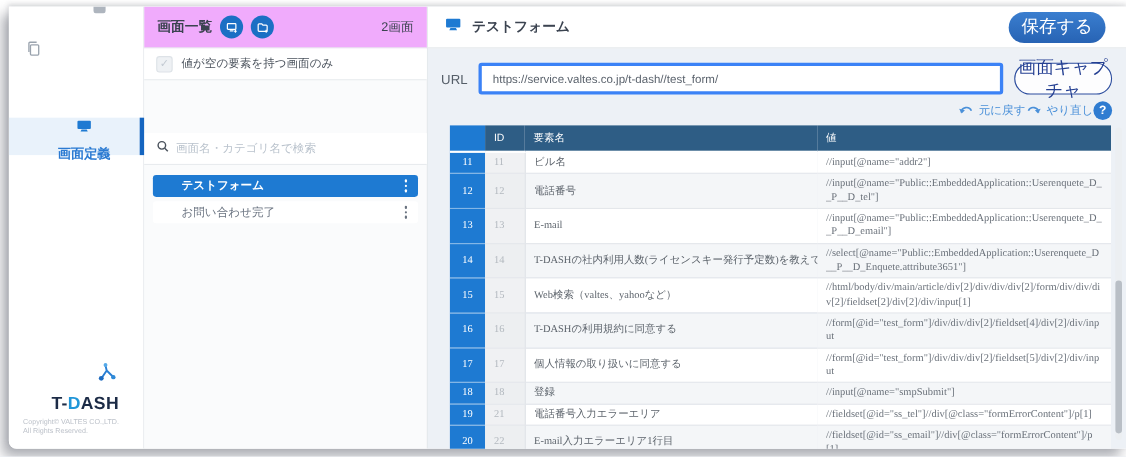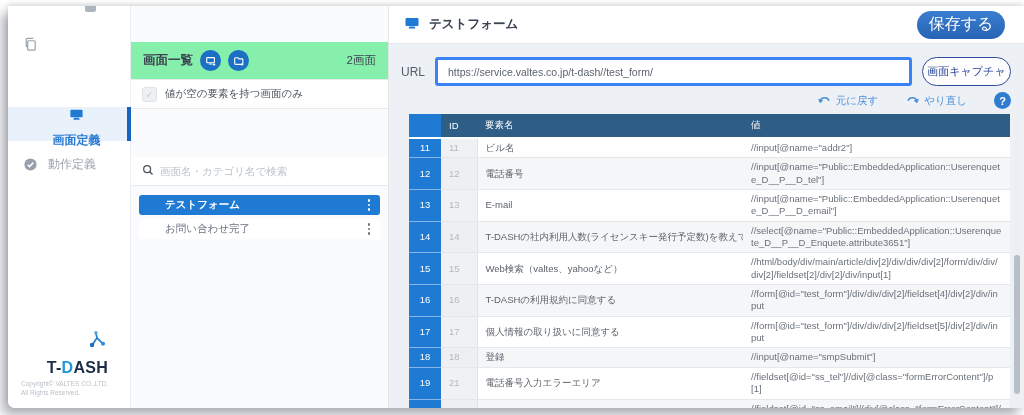--- a/index.html
+++ b/index.html
@@ -19,21 +19,21 @@
   .sb-item.active { background:#e9f2fb; color:#2a7ad2; font-weight:bold;flex-direction:column; }
   .sb-item.active::after { content:""; position:absolute; right:-1px; top:0; width:4px; height:100%; background:#1565c0; }
   .logo-block { position:absolute; left:13px; bottom:10px; }
   .logo-row { display:flex; align-items:flex-end; gap:5px;flex-direction:column; }
   .brand { font-size:16px; font-weight:bold; letter-spacing:.3px; color:#1c2b46; line-height:1; }
   .brand .accent { color:#2196d8; }
   .copy { font-size:6.5px; color:#bcc1c9; margin-top:3px; line-height:1.5; }
 
   
   .listpanel { width:258px; flex:none; background:#fafbfc; border-right:1px solid #e3e7ea; display:flex; flex-direction:column; }
-  .lp-header { height:38px; background:#86efac; border-bottom:1px solid #e8ebee; display:flex; align-items:center; gap:7px; padding:0 12px; flex:none;margin-top:36px; }
+  .lp-header { height:38px; background:#f0abfc; border-bottom:1px solid #e8ebee; display:flex; align-items:center; gap:7px; padding:0 12px; flex:none; }
   .lp-title { font-size:12.5px; font-weight:bold; color:#3b4350; }
   .circle-btn { width:21px; height:21px; border-radius:50%; background:#1b6fc4; display:flex; align-items:center; justify-content:center; cursor:pointer; flex:none; }
   .lp-count { margin-left:auto; font-size:11.5px; color:#3b4350; }
   .lp-filter { height:29px; background:#fff; border-bottom:1px solid #e8ebee; display:flex; align-items:center; gap:8px; padding:0 11px; flex:none; }
   .checkbox { width:15px; height:15px; background:#eef1f4; border:1px solid #dde2e7; border-radius:3px; color:#c2cad2;
               font-size:10px; display:flex; align-items:center; justify-content:center; cursor:pointer; }
   .lp-filter-label { font-size:10.5px; color:#4a525c; }
   .lp-search { height:29px; background:#fff; border-bottom:1px solid #e8ebee; display:flex; align-items:center; gap:6px; padding:0 11px; flex:none;margin-top:48px; }
   .search-input { border:none; outline:none; flex:1; font-size:10.5px; color:#444; background:transparent; }
   .search-input::placeholder { color:#b9c2cc; }
@@ -49,36 +49,36 @@
   .m-header { height:38px; background:#fff; border-bottom:1px solid #e4e8ec; display:flex; align-items:center; gap:9px; padding:0 15px; flex:none; }
   .m-title { font-size:12.5px; font-weight:bold; color:#3b4350; }
   .save-btn { margin-left:auto; margin-right:4px; width:88px; height:28px; border-radius:14px; border:none; cursor:pointer;
               background:linear-gradient(#3a7ecf,#2763b4); color:#fff; font-size:16px; font-family:Liberation Serif, serif;
               display:flex; align-items:center; justify-content:center; }
   .url-row { display:flex; align-items:center; gap:10px; margin:13px 13px 0 12px; flex:none; }
   .url-label { font-size:12px; color:#555e68; flex:none; }
   .url-input { flex:1; height:29px; background:#fff; border:3px solid #3b82f6; border-radius:3px; padding:0 10px;
                font-size:10.5px; color:#5b636d; outline:none; font-family:inherit; }
   .capture-btn { width:89px; height:29px; border-radius:15px; background:#fdfdfe; border:1.5px solid #2c4d9e; cursor:pointer;
-                 color:#243f92; font-size:11px; font-family:inherit; display:flex; align-items:center; justify-content:center; flex:none; }
-  .undo-row { display:flex; align-items:center; justify-content:flex-end; gap:27px; margin:6px 13px 5px 0;
+                 color:#243f92; font-size:16px; font-family:inherit; display:flex; align-items:center; justify-content:center; flex:none; }
+  .undo-row { display:flex; align-items:center; justify-content:flex-end; gap:0; margin:6px 13px 5px 0;
               font-size:10.5px; color:#4a90d9; flex:none; }
   .undo-item { display:flex; align-items:center; gap:4px; cursor:pointer; }
   .help-circle { width:17px; height:17px; border-radius:50%; background:#2f7cd1; color:#fff; font-size:11px; font-weight:bold;
                  display:flex; align-items:center; justify-content:center; cursor:pointer; }
 
   
   .table-zone { margin-left:20px; width:601px; }
   table { width:601px; border-collapse:collapse; table-layout:fixed; }
   col.c-no { width:32px; } col.c-id { width:36px; } col.c-name { width:266px; } col.c-val { width:267px; }
   thead th { background:#2e5d85; color:#fff; font-weight:normal; font-size:9.5px; text-align:left;
              padding:5px 8px; height:21px; }
   thead th.no-h { background:#1e7ad2; }
   tbody td { background:#fff; border-bottom:1px solid #e4e7eb; padding:3px 8px; font-size:9.5px; color:#5d646c;
-             vertical-align:middle; line-height:1.3; }
+             vertical-align:middle; line-height:1.3;font-family:Liberation Serif, serif; }
   tbody tr:first-child td { border-top:2px solid #fff; }
   tbody tr:nth-child(even) td { background:#f4f6f8; }
   td.no { background:#1e7ad2 !important; color:#fff; text-align:center; padding:3px 2px;
           border-bottom:1px solid rgba(255,255,255,.45); cursor:pointer; }
   td.idc { background:#f0f1f3 !important; color:#b3b9bf; border-right:1px solid #e0e3e7; }
   tbody tr:nth-child(even) td.idc { background:#edeff1 !important; }
   td.namec { white-space:nowrap; overflow:hidden; cursor:pointer; }
   td.valc { word-break:break-all; color:#6a717a; cursor:pointer; }
 
   .vscroll { position:absolute; right:4px; top:110px; bottom:8px; width:6px; background:#eceff2; border-radius:3px; }
@@ -105,29 +105,20 @@
     <div class="sb-item active" style="top:101px;">
       <span class="ic">
         <svg viewBox="0 0 16 16" width="15" height="15">
             <rect x="1.5" y="3" width="13" height="8" rx="1" fill="#1e7ad2"></rect>
             <path d="M5.5 11.5h5l1 2h-7z" fill="#1e7ad2"></path>
           </svg>
       </span>
       <span>画面定義</span>
     </div>
 
-    <div class="sb-item" style="top:141px;">
-      <span class="ic">
-        <svg viewBox="0 0 16 16" width="15" height="15">
-            <circle cx="8" cy="8" r="6.5" fill="#97a1ab"></circle>
-            <path d="M5 8.2l2 2 4-4.2" fill="none" stroke="#fff" stroke-width="1.6"></path>
-          </svg>
-      </span>
-      <span>動作定義</span>
-    </div>
 
     <div class="logo-block">
       <div class="logo-row">
         <span>
           <svg viewBox="0 0 20 20" width="22" height="22">
               <path d="M6 14L10 8L15 13M10 8L9 4" stroke="#2a7fd4" stroke-width="1.6" fill="none"></path>
               <circle cx="5.5" cy="14.5" r="2" fill="#1f6bbf"></circle>
               <circle cx="9" cy="3.5" r="1.6" fill="#55a9e8"></circle>
               <circle cx="15.5" cy="13.5" r="1.8" fill="#2f8ad8"></circle>
             </svg>

